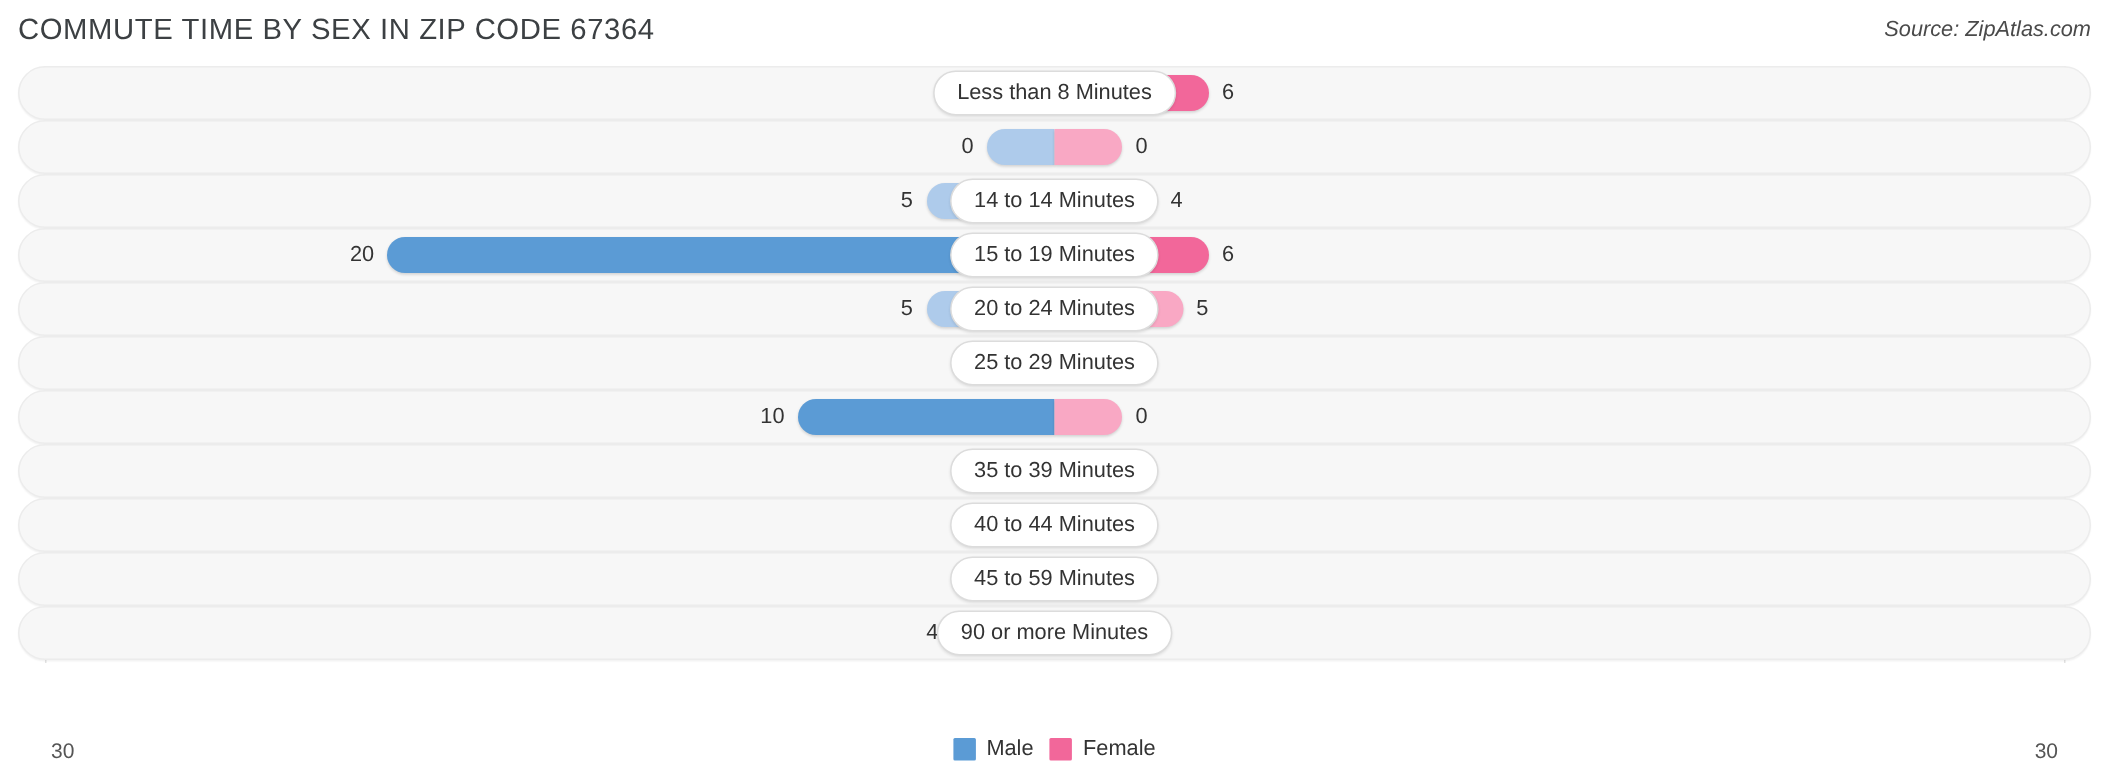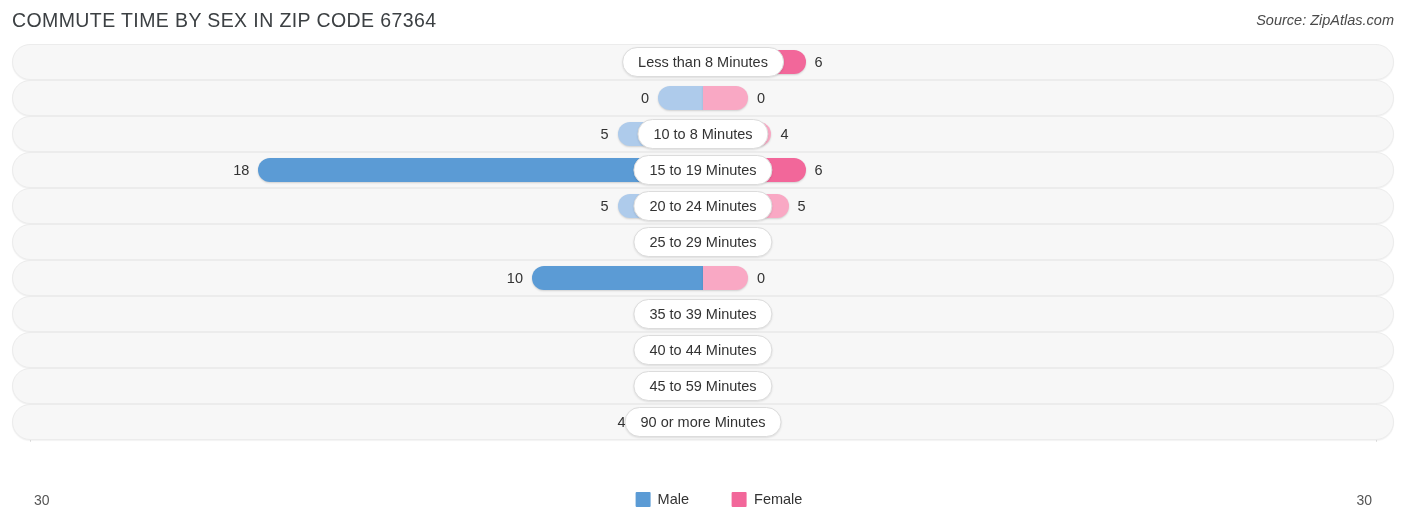--- a/index.html
+++ b/index.html
@@ -115,21 +115,21 @@
   }
   .axis-label.left  { left: 34px; }
   .axis-label.right { right: 34px; }
 
   .legend {
     position: absolute; left: 50%; top: 5px;
     transform: translateX(-50%);
     display: flex; align-items: center; gap: 11px;
     white-space: nowrap;
   }
-  .legend-item { display: flex; align-items: center; gap: 7px; margin-left: 32px; }
+  .legend-item { display: flex; align-items: center; gap: 7px; }
   .swatch { width: 15px; height: 15px; border-radius: 1px; }
   .legend-text { font-size: 14.5px; color: #333; }
 </style>
 </head>
 <body>
 
 <div id="chart-root">
 
   <div class="header">
     <div class="chart-title">COMMUTE TIME BY SEX IN ZIP CODE 67364</div>
@@ -156,28 +156,28 @@
             <div class="val male" style="right: calc(50% + 54px);">0</div>
             <div class="val female" style="left: calc(50% + 54px);">0</div>
           </div>
         </div>
         <div class="row">
           <div class="bar-wrap">
             <div class="bar male" style="width: 85.5px; background: rgb(174, 203, 235);"></div>
             <div class="bar female" style="width: 68.4px; background: rgb(249, 168, 196);"></div>
             <div class="val male" style="right: calc(50% + 94.5px);">5</div>
             <div class="val female" style="left: calc(50% + 77.4px);">4</div>
-            <div class="cat-pill">10 to 8 Minutes</div>
+            <div class="cat-pill">14 to 14 Minutes</div>
           </div>
         </div>
         <div class="row">
           <div class="bar-wrap">
             <div class="bar male" style="width: 444.6px; background: rgb(91, 155, 213);"></div>
             <div class="bar female" style="width: 102.6px; background: rgb(242, 103, 154);"></div>
-            <div class="val male" style="right: calc(50% + 453.6px);">18</div>
+            <div class="val male" style="right: calc(50% + 453.6px);">20</div>
             <div class="val female" style="left: calc(50% + 111.6px);">6</div>
             <div class="cat-pill">15 to 19 Minutes</div>
           </div>
         </div>
         <div class="row">
           <div class="bar-wrap">
             <div class="bar male" style="width: 85.5px; background: rgb(174, 203, 235);"></div>
             <div class="bar female" style="width: 85.5px; background: rgb(249, 168, 196);"></div>
             <div class="val male" style="right: calc(50% + 94.5px);">5</div>
             <div class="val female" style="left: calc(50% + 94.5px);">5</div>

